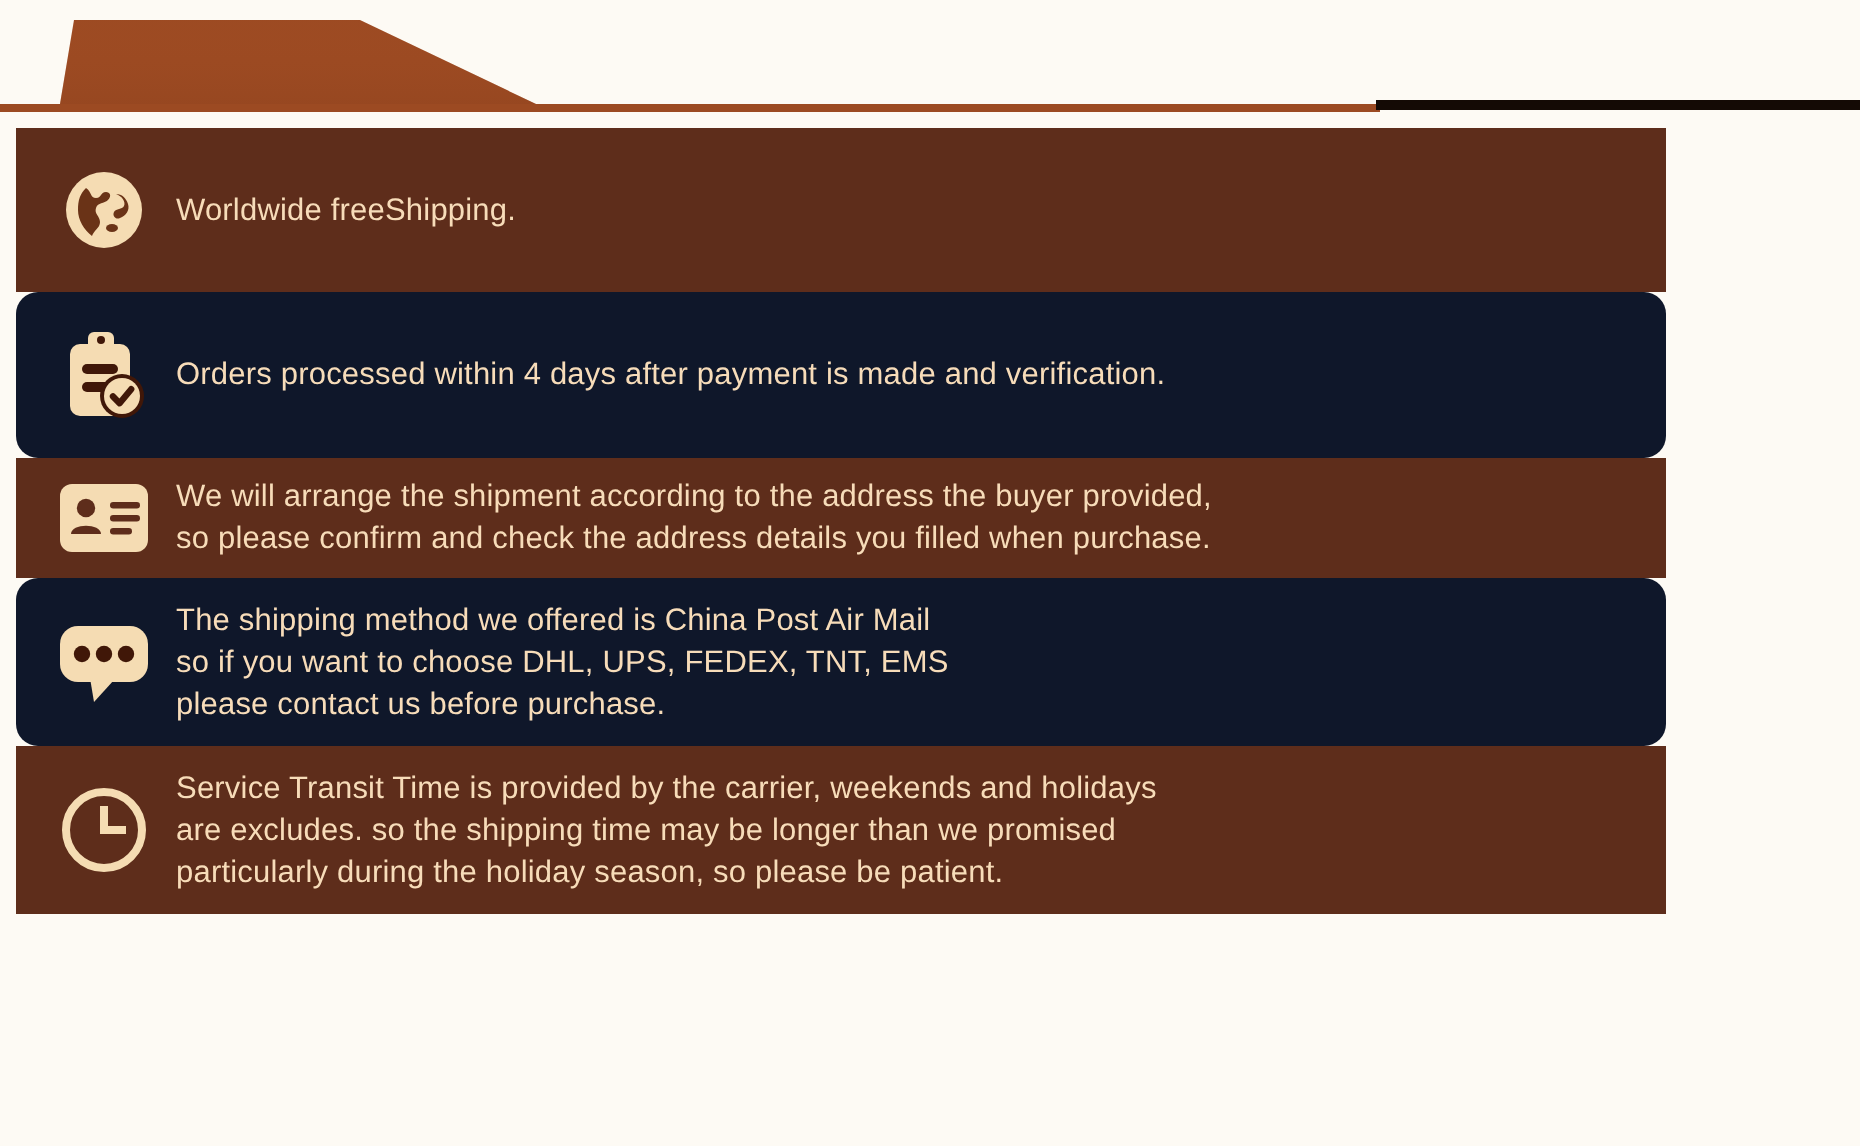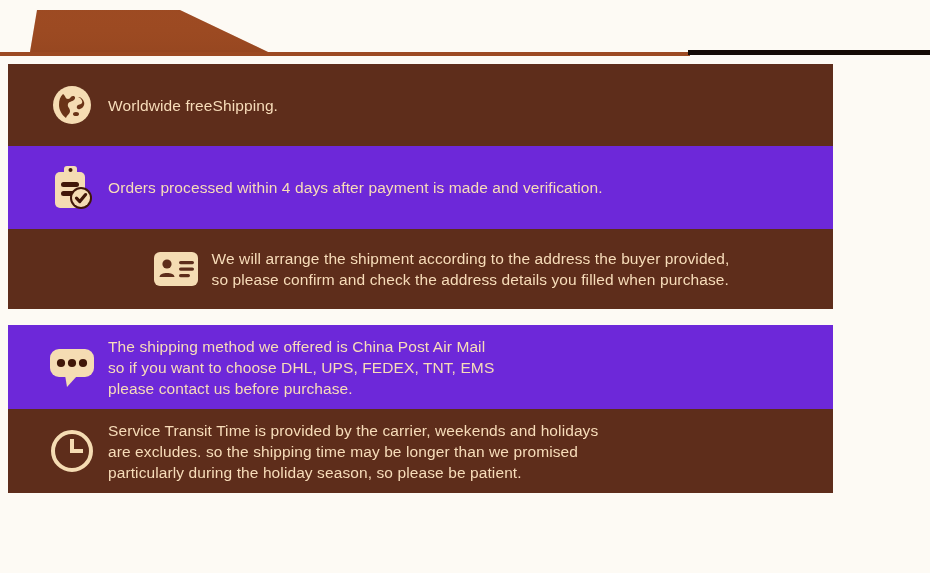--- a/index.html
+++ b/index.html
@@ -50,29 +50,29 @@
     width: 825px;
     height: 487px;
     overflow: hidden;
   }
   .row {
     position: relative;
     display: flex;
     align-items: center;
     width: 100%;
     box-sizing: border-box;
-    padding-left: 28px;
+    padding-left: 8px;
   }
   .row.alt-a { background: #5e2d1b; }
-  .row.alt-b { background: #6d28d9; }
+  .row.alt-b { background: #0f172a; border-radius: 11px; }
 
   .row-h1 { height: 82px; }
   .row-h2 { height: 83px; }
-  .row-h3 { height: 80px; justify-content: center; }
-  .row-h4 { height: 84px; margin-top: 16px; }
+  .row-h3 { height: 60px; }
+  .row-h4 { height: 84px; }
   .row-h5 { height: 84px; }
   .row-h6 { height: 74px; }
 
   .icon-cell {
     width: 72px;
     min-width: 72px;
     display: flex;
     align-items: center;
     justify-content: center;
   }

